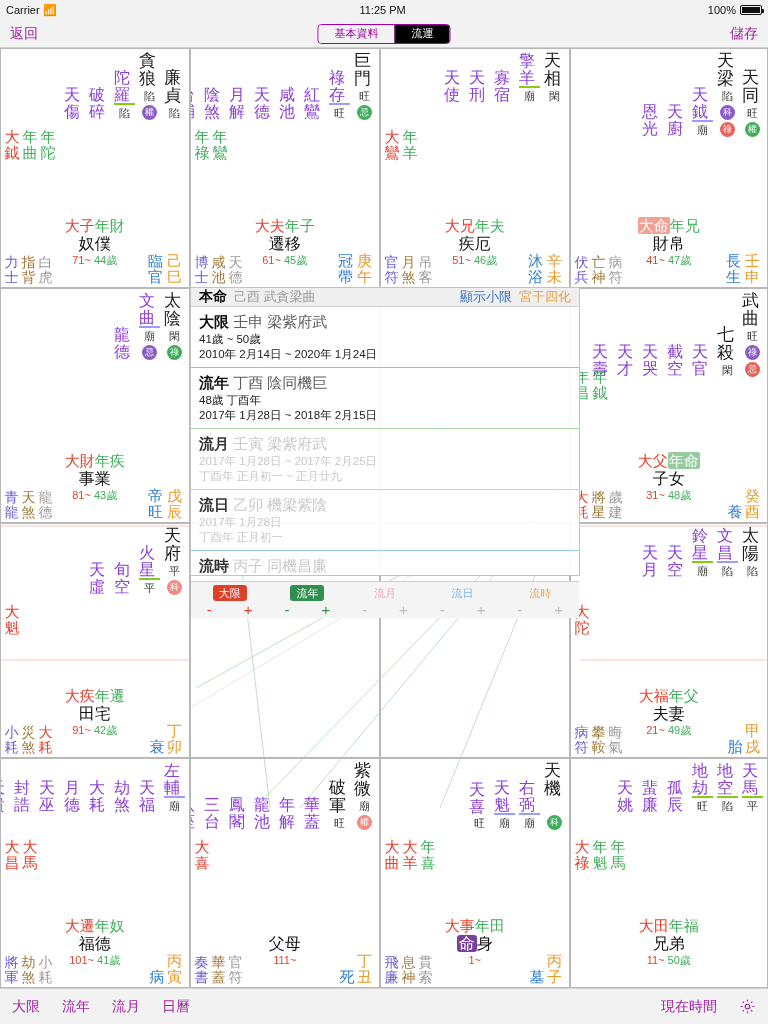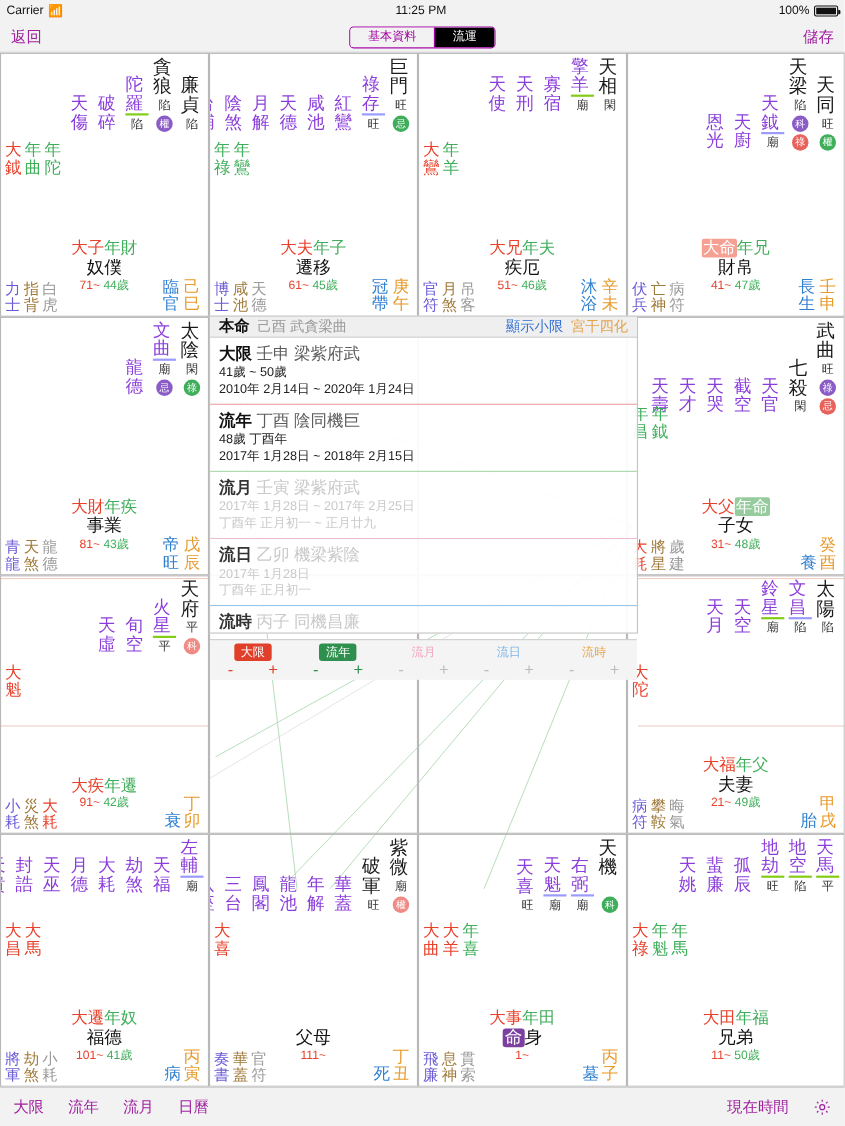--- a/index.html
+++ b/index.html
@@ -567,20 +567,21 @@
             <span class="sihua sh-pink">科</span>
           </div>
       </div>
       <div class="midleft">
         <div class="vcol">
             <span class="ch c-da">大魁</span>
           </div>
       </div>
       <div class="center-stack">
         <div class="b-tags"><span class="da">大疾</span><span class="ni">年遷</span></div>
+        <div class="b-name">田宅</div>
         <div class="b-age"><span class="r">91~</span> <span class="g">42歲</span></div>
       </div>
       <div class="b-row">
         <div class="gods">
           <div class="vcol">
               <span class="ch g-blue">小耗</span>
             </div>
           <div class="vcol">
               <span class="ch g-brown">災煞</span>
             </div>

